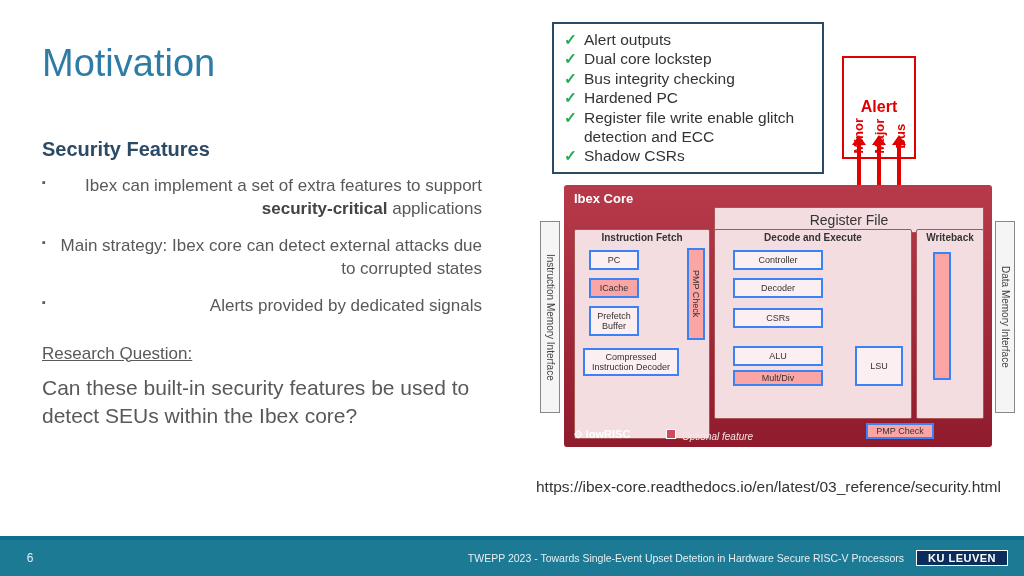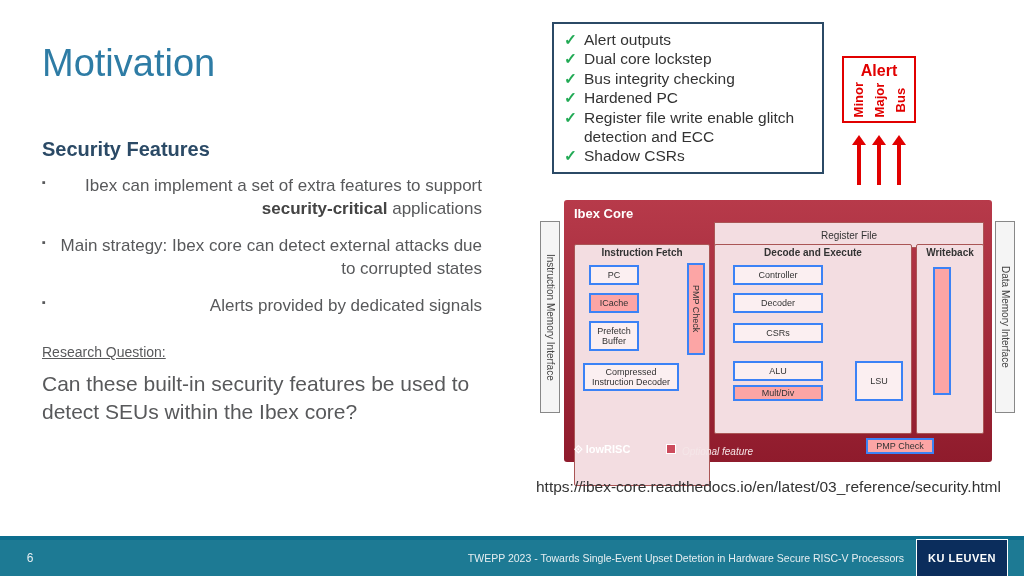--- a/index.html
+++ b/index.html
@@ -6,59 +6,59 @@
   html, body { width: 1024px; height: 576px; font-family: Arial, Helvetica, sans-serif; background: #fff; overflow: hidden; }
   .slide { position: relative; width: 1024px; height: 576px; }
   .title { position: absolute; left: 42px; top: 42px; font-size: 38px; color: #2e7ca5; font-weight: 400; }
   .left-col { position: absolute; left: 42px; top: 138px; width: 440px; }
   .subhead { font-size: 20px; font-weight: bold; color: #2b4a66; margin-bottom: 14px; }
   ul.bullets { list-style: none; text-align: right; }
   ul.bullets li { position: relative; padding-left: 18px; font-size: 17px; color: #58595b; line-height: 1.35; margin-bottom: 14px; }
   ul.bullets li::before { content: "▪"; position: absolute; left: 0; top: 0; font-size: 11px; color: #58595b; }
   .bold { font-weight: bold; color: #444; }
   .uline { }
-  .rq-head { font-size: 14px; color: #58595b; text-decoration: underline; margin-top: 26px; margin-bottom: 10px; }
+  .rq-head { font-size: 17px; color: #58595b; text-decoration: underline; margin-top: 26px; margin-bottom: 10px; }
   .rq-body { font-size: 21px; color: #58595b; line-height: 1.35; }
   .checks-box { position: absolute; left: 552px; top: 22px; width: 272px; border: 2px solid #2b4a66; padding: 6px 10px 6px 8px; }
   .checks-box ul { list-style: none; }
   .checks-box li { position: relative; padding-left: 22px; font-size: 15.5px; color: #333; line-height: 1.25; }
   .checks-box li::before { content: "✓"; position: absolute; left: 2px; top: 0; color: #2a5; font-weight: bold; }
   .alert-box { position: absolute; left: 842px; top: 56px; width: 74px; border: 2px solid #e10000; text-align: center; padding-bottom: 4px; }
-  .alert-title { color: #e10000; font-weight: bold; font-size: 16px; padding: 4px 0 2px; }
+  .alert-title { color: #e10000; font-weight: bold; font-size: 16px; padding: 4px 0 2px; margin-top: 36px; }
   .alert-sigs { display: flex; justify-content: center; gap: 6px; }
   .vtext { writing-mode: vertical-rl; transform: rotate(180deg); font-size: 13px; font-weight: bold; color: #e10000; }
   .alert-arrows { position: absolute; left: 850px; top: 135px; width: 58px; height: 52px; }
   .arrow-up { position: absolute; width: 14px; height: 50px; }
   .arrow-up::before { content: ""; position: absolute; left: 5px; top: 8px; width: 4px; height: 42px; background: #e10000; }
   .arrow-up::after { content: ""; position: absolute; left: 0; top: 0; width: 0; height: 0; border-left: 7px solid transparent; border-right: 7px solid transparent; border-bottom: 10px solid #e10000; }
   .diagram { position: absolute; left: 540px; top: 185px; width: 475px; height: 262px; }
   .imi { position: absolute; left: 0; top: 36px; width: 20px; height: 192px; border: 1px solid #888; background: #f5f5f5; display: flex; align-items: center; justify-content: center; }
   .imi span, .dmi span { writing-mode: vertical-rl; font-size: 10px; color: #444; }
   .dmi { position: absolute; right: 0; top: 36px; width: 20px; height: 192px; border: 1px solid #888; background: #f5f5f5; display: flex; align-items: center; justify-content: center; }
-  .core { position: absolute; left: 24px; top: 15px; width: 428px; height: 262px; background: linear-gradient(#b73a4a,#8f1b2c); border-radius: 3px; padding: 4px 6px; }
+  .core { position: absolute; left: 24px; top: 0; width: 428px; height: 262px; background: linear-gradient(#b73a4a,#8f1b2c); border-radius: 3px; padding: 4px 6px; }
   .core-title { color: #fff; font-weight: bold; font-size: 13px; margin: 2px 0 4px 4px; }
-  .regfile { position: absolute; left: 150px; top: 22px; width: 270px; height: 26px; background: #f3dde1; border: 1px solid #a55; display: flex; align-items: center; justify-content: center; font-size: 10px; color: #333; }
+  .regfile { position: absolute; left: 150px; top: 22px; width: 270px; height: 26px; background: #f3dde1; border: 1px solid #a55; display: flex; align-items: center; justify-content: center; font-size: 14px; color: #333; }
   .stage { position: absolute; background: #f3dde1; border: 1px solid #a55; border-radius: 2px; }
   .stage-label { position: absolute; top: 2px; left: 0; right: 0; text-align: center; font-size: 10px; font-weight: bold; color: #333; }
-  .ifetch { left: 10px; top: 44px; width: 136px; height: 242px; }
+  .ifetch { left: 10px; top: 44px; width: 136px; height: 210px; }
   .decexe { left: 150px; top: 44px; width: 198px; height: 190px; }
   .wback  { left: 352px; top: 44px; width: 68px; height: 190px; }
   .sbox { position: absolute; background: #fbeff1; border: 2px solid #3b82f6; font-size: 9px; color: #333; display: flex; align-items: center; justify-content: center; text-align: center; }
   .opt { background: #fca5a5; }
   .vbox { writing-mode: vertical-rl; }
   .lowrisc { position: absolute; left: 10px; bottom: 6px; color: #fff; font-size: 11px; font-weight: bold; }
   .legend-sq { position: absolute; left: 102px; bottom: 8px; width: 10px; height: 10px; background: #cc4b5c; border: 1px solid #fff; }
   .legend-tx { position: absolute; left: 118px; bottom: 5px; color: #f5e6e8; font-size: 10px; font-style: italic; }
   .url { position: absolute; left: 536px; top: 478px; font-size: 15.5px; color: #333; }
   .footer { position: absolute; left: 0; bottom: 0; width: 1024px; height: 40px; }
   .footer-top { height: 4px; background: #0d6e8e; }
   .footer-body { height: 36px; background: #1d7a94; display: flex; align-items: center; }
   .pagenum { width: 60px; text-align: center; color: #e6eef1; font-size: 12px; }
   .conf { flex: 1; text-align: right; color: #e6eef1; font-size: 10.5px; line-height: 1.2; padding-right: 12px; }
-  .ku-logo { width: 92px; height: 38px; margin-right: 16px; background: #0b2d5c; color: #fff; font-weight: bold; font-size: 11px; display: flex; align-items: center; justify-content: center; border: 1px solid #fff; letter-spacing: 0.5px; }
+  .ku-logo { width: 92px; height: 16px; margin-right: 16px; background: #0b2d5c; color: #fff; font-weight: bold; font-size: 11px; display: flex; align-items: center; justify-content: center; border: 1px solid #fff; letter-spacing: 0.5px; }
 </style>
 </head>
 <body>
 
 <div class="slide">
 
   <div class="title">Motivation</div>
 
   <div class="left-col">
     <div class="subhead">Security Features</div>

